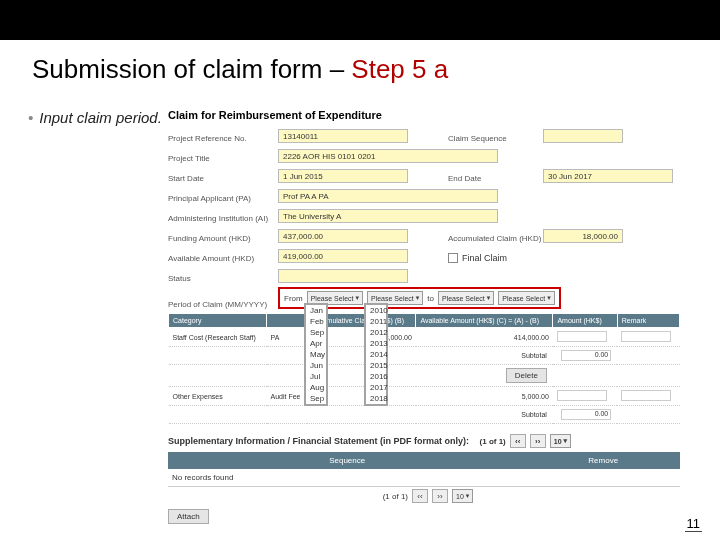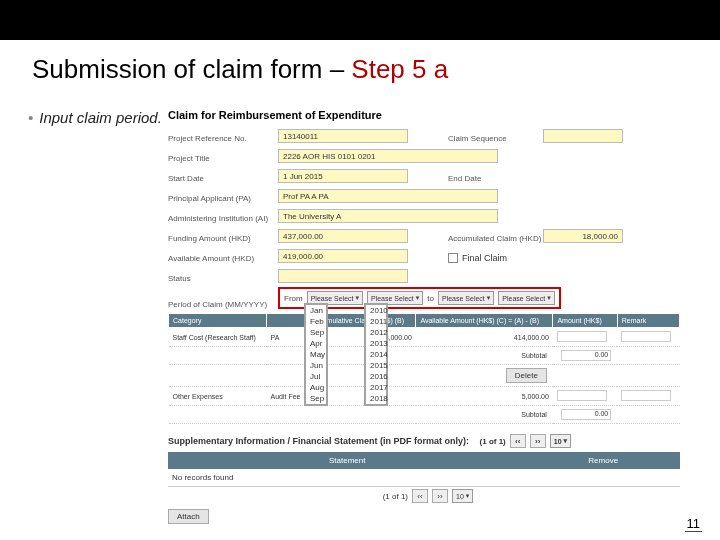--- a/index.html
+++ b/index.html
@@ -70,20 +70,21 @@
       <div class="row">
         <span class="lbl">Project Title</span>
         <span class="inp w2">2226 AOR  HIS 0101 0201</span>
       </div>
 
       <div class="row">
         <span class="lbl">Start Date</span>
         <span class="inp w1">1 Jun 2015</span>
         <span class="halfgap"></span>
         <span class="lbl2">End Date</span>
+        <span class="inp w1">30 Jun 2017</span>
       </div>
 
       <div class="row">
         <span class="lbl">Principal Applicant (PA)</span>
         <span class="inp w2">Prof PA A PA</span>
       </div>
 
       <div class="row">
         <span class="lbl">Administering Institution (AI)</span>
         <span class="inp w2">The University A</span>
@@ -205,21 +206,21 @@
           <span class="pbtn">››</span>
           <span class="sel">
               <span>10</span>
             </span>
         </span>
       </div>
 
       <table class="tbl2">
         <tbody>
             <tr>
-          <th style="width:70%">Statement</th>
+          <th style="width:70%">Sequence</th>
           <th>Remove</th>
         </tr>
         <tr>
           <td colspan="2">No records found</td>
         </tr>
       </tbody>
         </table>
 
       <div style="text-align:center; margin-top:2px">
         <span class="pager">

